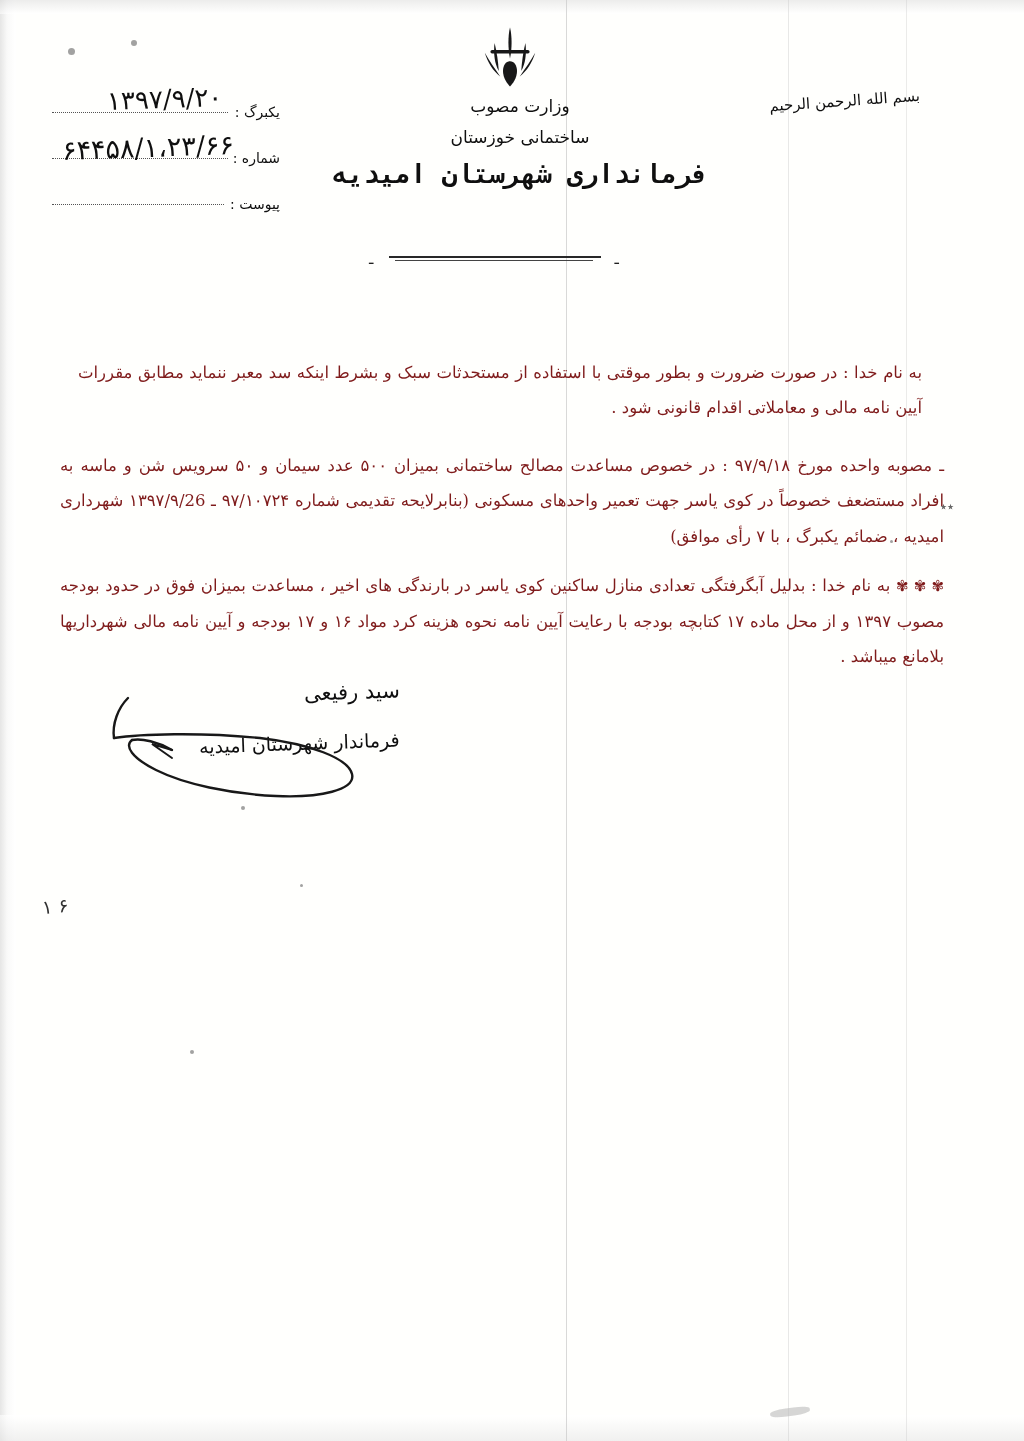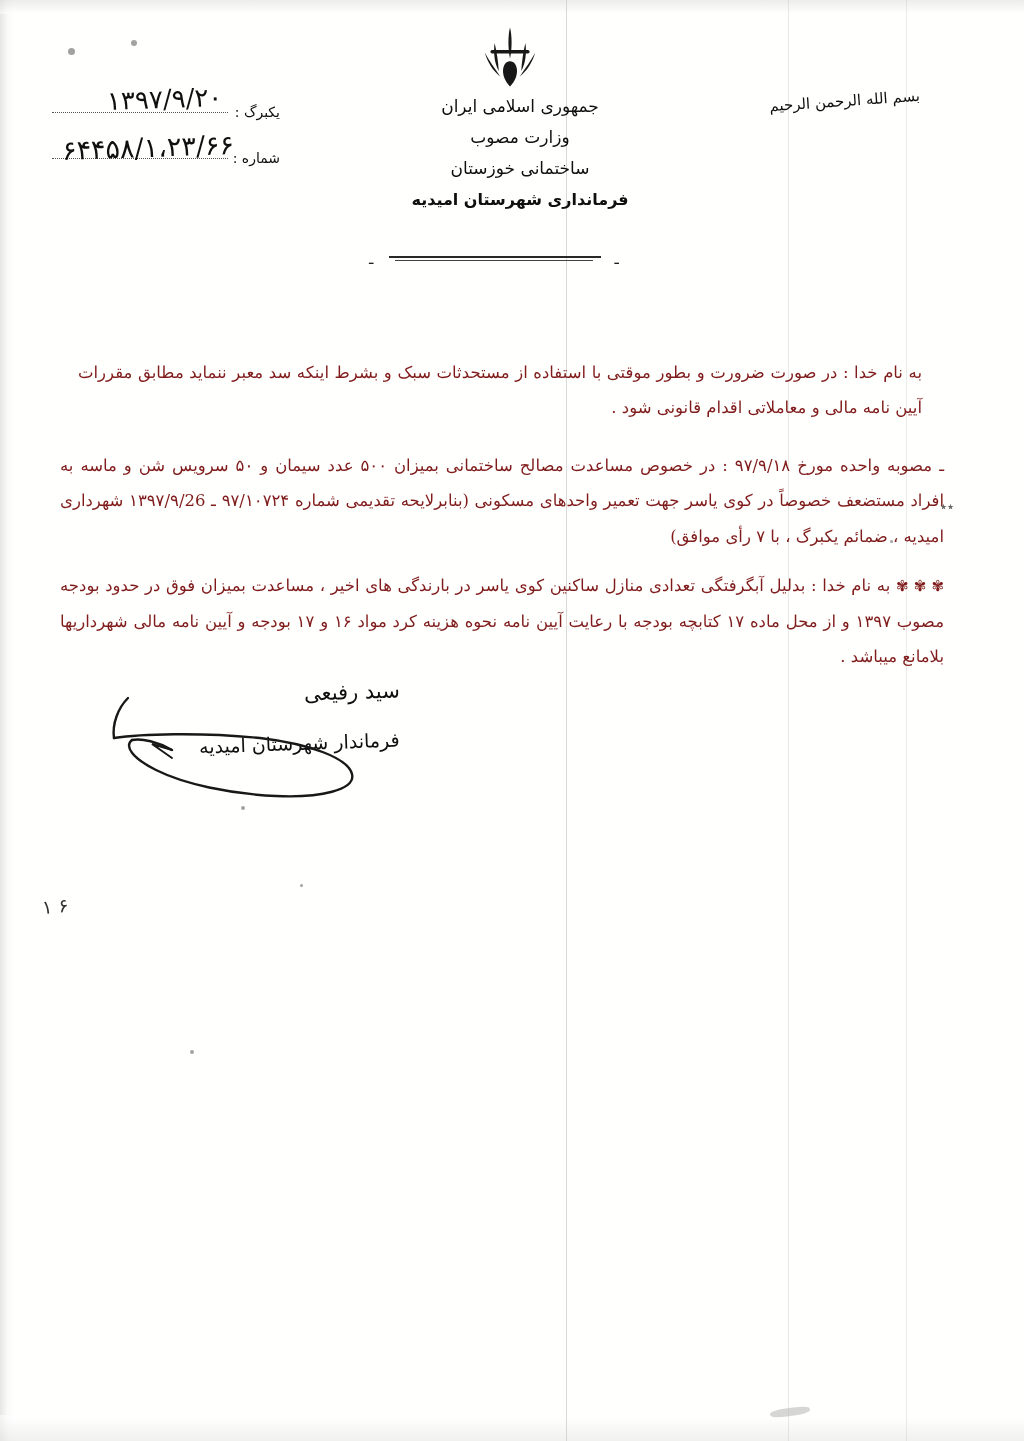--- a/index.html
+++ b/index.html
@@ -84,22 +84,23 @@
   }
   .header-center .l2 {
     font-size: 17px;
     margin-bottom: 11px;
   }
   .header-center .l3 {
     font-size: 17px;
     margin-bottom: 12px;
   }
   .header-center .l4 {
-    font-size: 16px;
+    font-size: 26px;
     font-weight: bold;
+    font-family: Liberation Mono, monospace;
   }
   .header-rule {
     position: absolute;
     left: 375px;
     top: 250px;
     width: 240px;
     height: 14px;
   }
   .header-rule .bar {
     position: absolute;
@@ -291,21 +292,20 @@
         <path d="M14 44 C18 58 26 70 36 78 C28 66 20 55 14 44 Z"></path>
         <path d="M86 44 C82 58 74 70 64 78 C72 66 80 55 86 44 Z"></path>
         <rect x="22" y="40" width="56" height="5" rx="2.5"></rect>
       </g>
     </svg>
   </div>
 
   <div class="basmala">بسم الله الرحمن الرحیم</div>
 
   <div class="header-center">
-    <div class="l1">جمهوری اسلامی ایران</div>
     <div class="l2">وزارت مصوب</div>
     <div class="l3">ساختمانی خوزستان</div>
     <div class="l4">فرمانداری شهرستان امیدیه</div>
   </div>
 
   <div class="header-rule">
     <div class="tip-r">ـ</div>
     <div class="bar"></div>
     <div class="bar2"></div>
     <div class="tip-l">ـ</div>
@@ -315,20 +315,25 @@
     <div class="reg-row r1">
       <div class="reg-label">یکبرگ :</div>
       <div class="reg-dots"></div>
       <div class="reg-value">۱۳۹۷/۹/۲۰</div>
     </div>
     <div class="reg-row r2">
       <div class="reg-label">شماره :</div>
       <div class="reg-dots"></div>
       <div class="reg-value">۶۴۴۵۸/۱،۲۳/۶۶</div>
     </div>
+    <div class="reg-row r3">
+      <div class="reg-label">پیوست :</div>
+      <div class="reg-dots"></div>
+      <div class="reg-value"></div>
+    </div>
   </div>
 
   <div class="body">
     <div class="para p1">به نام خدا : در صورت ضرورت و بطور موقتی با استفاده از مستحدثات سبک و بشرط اینکه سد معبر ننماید مطابق مقررات آیین نامه مالی و معاملاتی اقدام قانونی شود .</div>
     <div class="para p2">ـ مصوبه واحده مورخ ۹۷/۹/۱۸ : در خصوص مساعدت مصالح ساختمانی بمیزان ۵۰۰ عدد سیمان و ۵۰ سرویس شن و ماسه به افراد مستضعف خصوصاً در کوی یاسر جهت تعمیر واحدهای مسکونی (بنابرلایحه تقدیمی شماره ۹۷/۱۰۷۲۴ ـ ۱۳۹۷/۹/26 شهرداری امیدیه ، ضمائم یکبرگ ، با ۷ رأی موافق)</div>
     <div class="para p3">
       <span class="stars">✾ ✾ ✾</span>
       <span>به نام خدا : بدلیل آبگرفتگی تعدادی منازل ساکنین کوی یاسر در بارندگی های اخیر ، مساعدت بمیزان فوق در حدود بودجه مصوب ۱۳۹۷ و از محل ماده ۱۷ کتابچه بودجه با رعایت آیین نامه نحوه هزینه کرد مواد ۱۶ و ۱۷ بودجه و آیین نامه مالی شهرداریها بلامانع میباشد .</span>
     </div>
   </div>

